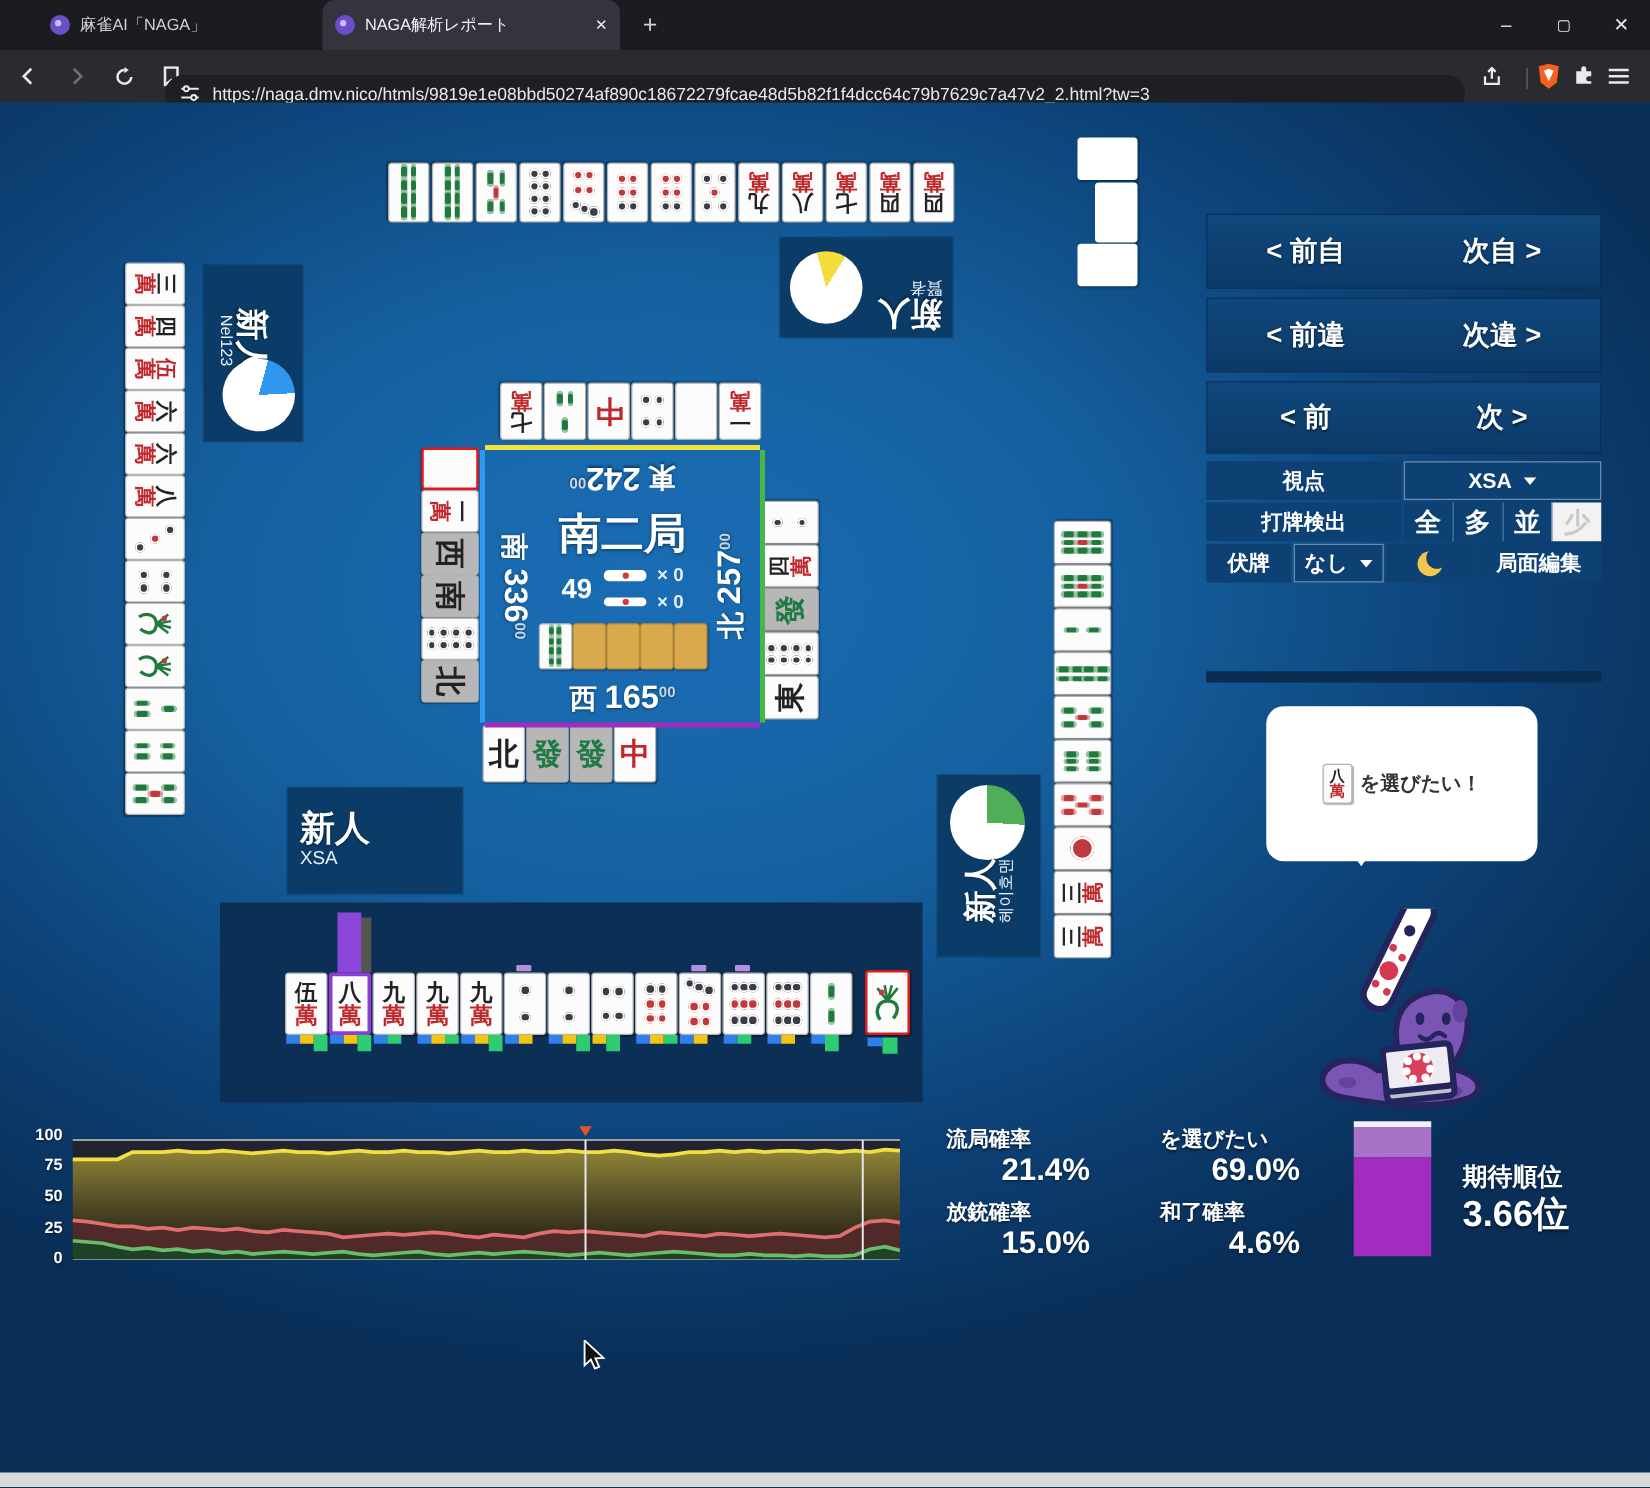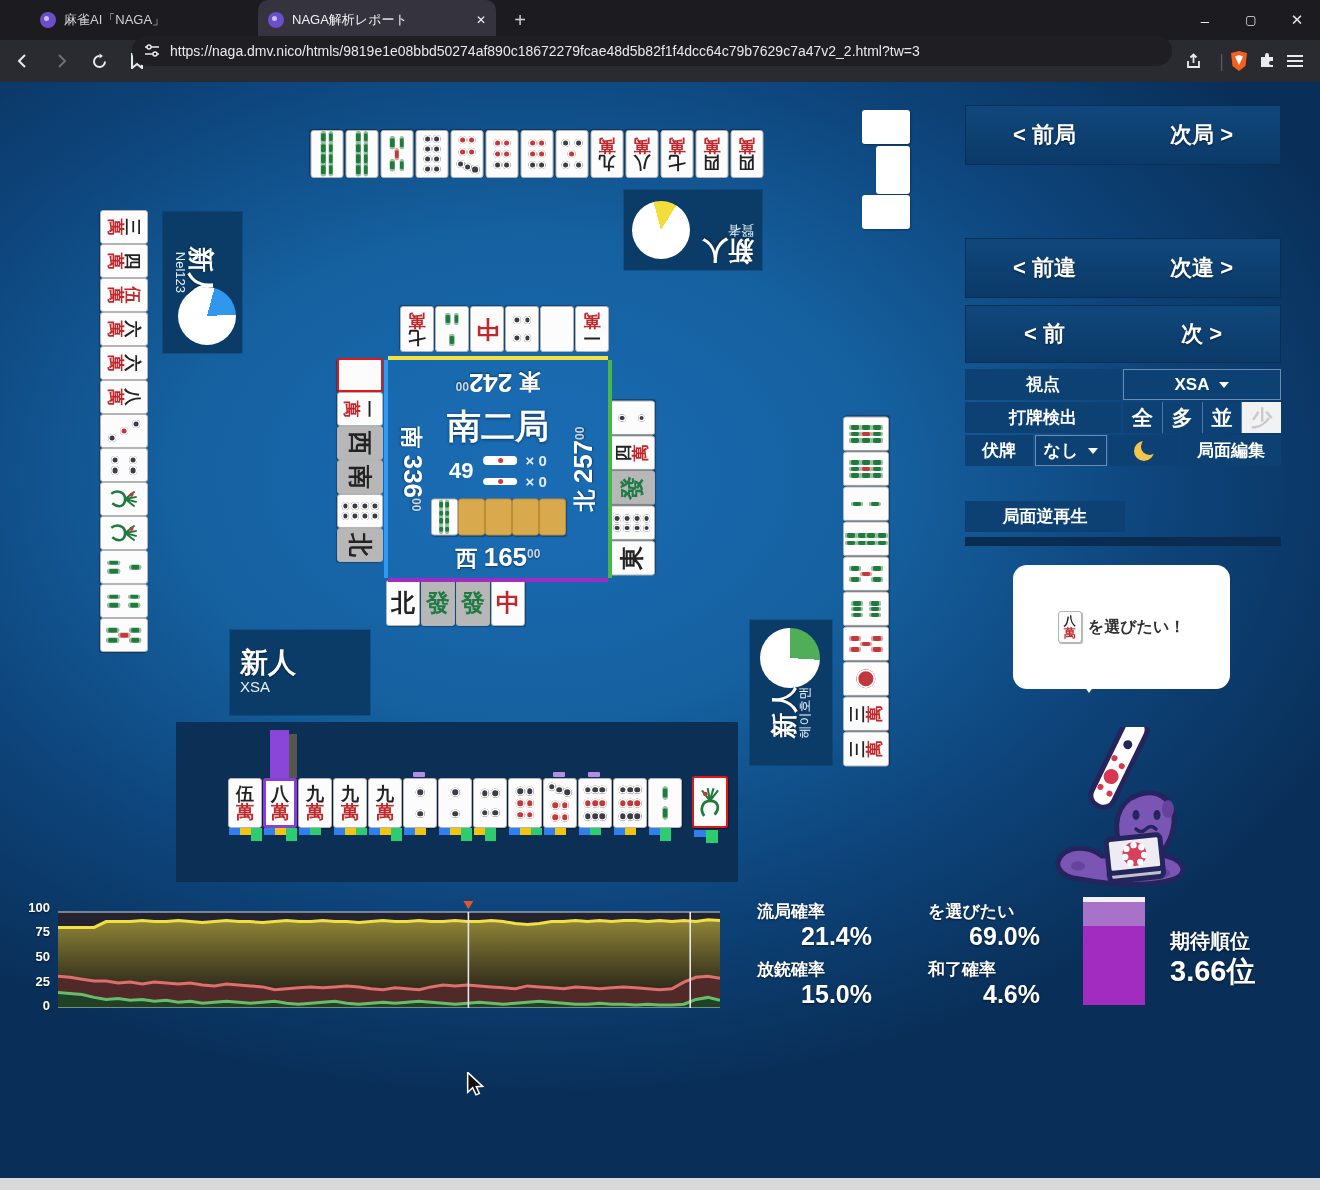--- a/index.html
+++ b/index.html
@@ -9,21 +9,21 @@
   .tabstrip{position:absolute;top:0;left:0;width:1320px;height:40px;background:#1b1b20;}
   .tab{position:absolute;top:0;height:40px;display:flex;align-items:center;gap:8px;color:#cfd0d4;font-size:13px;}
   .tab.active{background:#35343e;border-radius:10px 10px 0 0;color:#f1f1f3;}
   .favicon{width:16px;height:16px;border-radius:50%;background:#6b4fc8;position:relative;flex:0 0 16px;}
   .favicon:after{content:"";position:absolute;left:4px;top:4px;width:5px;height:5px;border-radius:50%;background:#cdbdf0;}
   .winbtns{position:absolute;right:0;top:0;height:40px;display:flex;align-items:center;color:#e8e8e8;}
   .winbtn{width:46px;text-align:center;font-size:15px;cursor:default;}
   .toolbar{position:absolute;top:40px;left:0;width:1320px;height:42px;background:#2a2a31;display:flex;align-items:center;}
   .tbicon{color:#e8eaed;margin:0 6px;display:flex;align-items:center;justify-content:center;width:26px;height:26px;}
   .tbicon.dim{color:#6f6f76;}
-  .urlbar{position:absolute;left:132px;top:36px;width:1040px;height:30px;background:#1e1e23;border-radius:15px;
+  .urlbar{position:absolute;left:132px;top:60px;width:1040px;height:30px;background:#1e1e23;border-radius:15px;
     display:flex;align-items:center;color:#e8eaed;font-size:14px;padding:0 12px;box-sizing:border-box;gap:10px;}
   .urltext{white-space:nowrap;overflow:hidden;}
   
   .page{position:absolute;top:82px;left:0;width:1320px;height:1096px;
     background:radial-gradient(ellipse 900px 620px at 40% 36%, #1a6cb4 0%, #15609f 40%, #0d4379 72%, #092f58 100%);}
   .navpanel{position:absolute;left:965px;width:316px;background:linear-gradient(#10477b,#0b3a68);
     border:1px solid #0a2f55;box-sizing:border-box;display:flex;color:#fff;font-weight:bold;font-size:22px;
     align-items:center;text-shadow:0 1px 2px rgba(0,0,0,.5);}
   .navhalf{flex:1;text-align:center;cursor:pointer;}
   .ctlrow{position:absolute;left:965px;width:316px;height:31px;display:flex;gap:2px;color:#fff;font-weight:bold;font-size:17px;}
@@ -146,23 +146,23 @@
         <circle cx="5" cy="4" r="2" stroke="#e8eaed" fill="none" stroke-width="1.5"></circle>
         <path d="M7,4 H15 M1,4 H3" stroke="#e8eaed" stroke-width="1.5"></path>
         <circle cx="11" cy="11" r="2" stroke="#e8eaed" fill="none" stroke-width="1.5"></circle>
         <path d="M1,11 H9 M13,11 H15" stroke="#e8eaed" stroke-width="1.5"></path>
       </svg>
     <span class="urltext">https://naga.dmv.nico/htmls/9819e1e08bbd50274af890c18672279fcae48d5b82f1f4dcc64c79b7629c7a47v2_2.html?tw=3</span>
   </div>
 
   <div class="page">
 
-    <div class="navpanel" style="top:23px;height:60px;">
-      <div class="navhalf">&lt; 前局</div>
-      <div class="navhalf">次局 &gt;</div>
+    <div class="navpanel" style="top:89px;height:60px;">
+      <div class="navhalf">&lt; 前自</div>
+      <div class="navhalf">次自 &gt;</div>
     </div>
     <div class="navpanel" style="top:156px;height:60px;">
       <div class="navhalf">&lt; 前違</div>
       <div class="navhalf">次違 &gt;</div>
     </div>
     <div class="navpanel" style="top:223px;height:58px;">
       <div class="navhalf">&lt; 前</div>
       <div class="navhalf">次 &gt;</div>
     </div>
 
@@ -188,23 +188,20 @@
       <div class="cell" style="flex:1;">局面編集</div>
     </div>
     <div class="ctlrow" style="top:320px;">
       <div class="cell" style="width:156px;">打牌検出</div>
       <div style="flex:1;display:flex;background:#0d4174;">
         <div class="seg">全</div>
         <div class="seg">多</div>
         <div class="seg">並</div>
         <div class="seg on">少</div>
       </div>
-    </div>
-    <div class="ctlrow" style="top:419px;">
-      <div class="cell" style="width:160px;">局面逆再生</div>
     </div>
     <div style="position:absolute;left:965px;top:455px;width:316px;height:9px;background:#0a2c50;"></div>
 
     <div style="position:absolute;left:862px;top:28px;width:48px;height:34px;background:#fff;border-radius:3px;box-shadow:1px 1px 2px rgba(0,0,0,.3);"></div>
     <div style="position:absolute;left:876px;top:64px;width:34px;height:48px;background:#fff;border-radius:3px;box-shadow:1px 1px 2px rgba(0,0,0,.3);"></div>
     <div style="position:absolute;left:862px;top:113px;width:48px;height:34px;background:#fff;border-radius:3px;box-shadow:1px 1px 2px rgba(0,0,0,.3);"></div>
 
     <div class="panelnavy" style="left:624px;top:108px;width:138px;height:80px;transform:rotate(180deg);">
       <div style="position:absolute;left:8px;top:6px;display:flex;flex-direction:column;line-height:1.05;">
         <span class="rank" style="font-size:26px;">新人</span>

